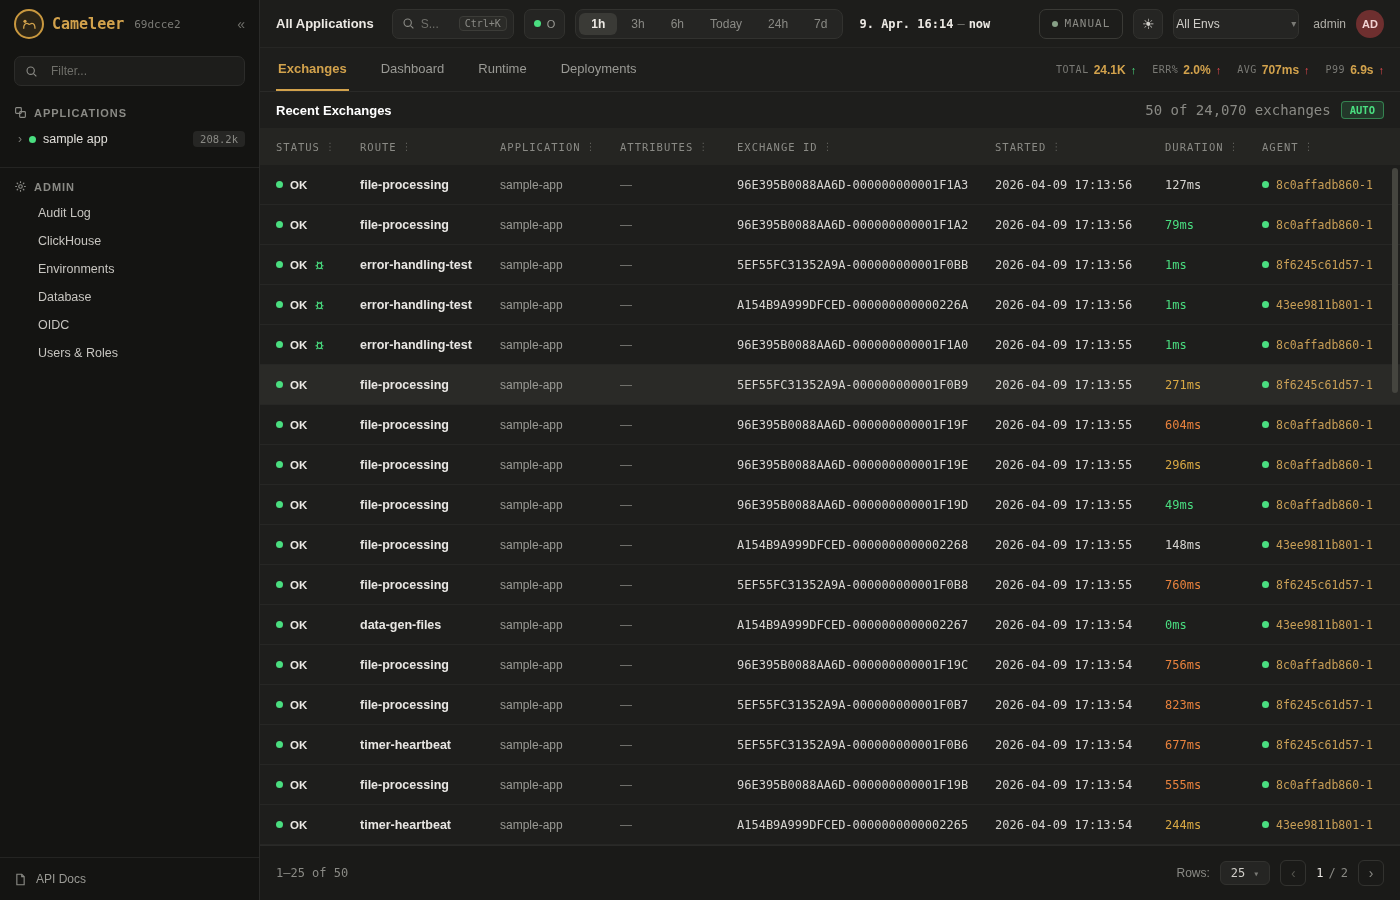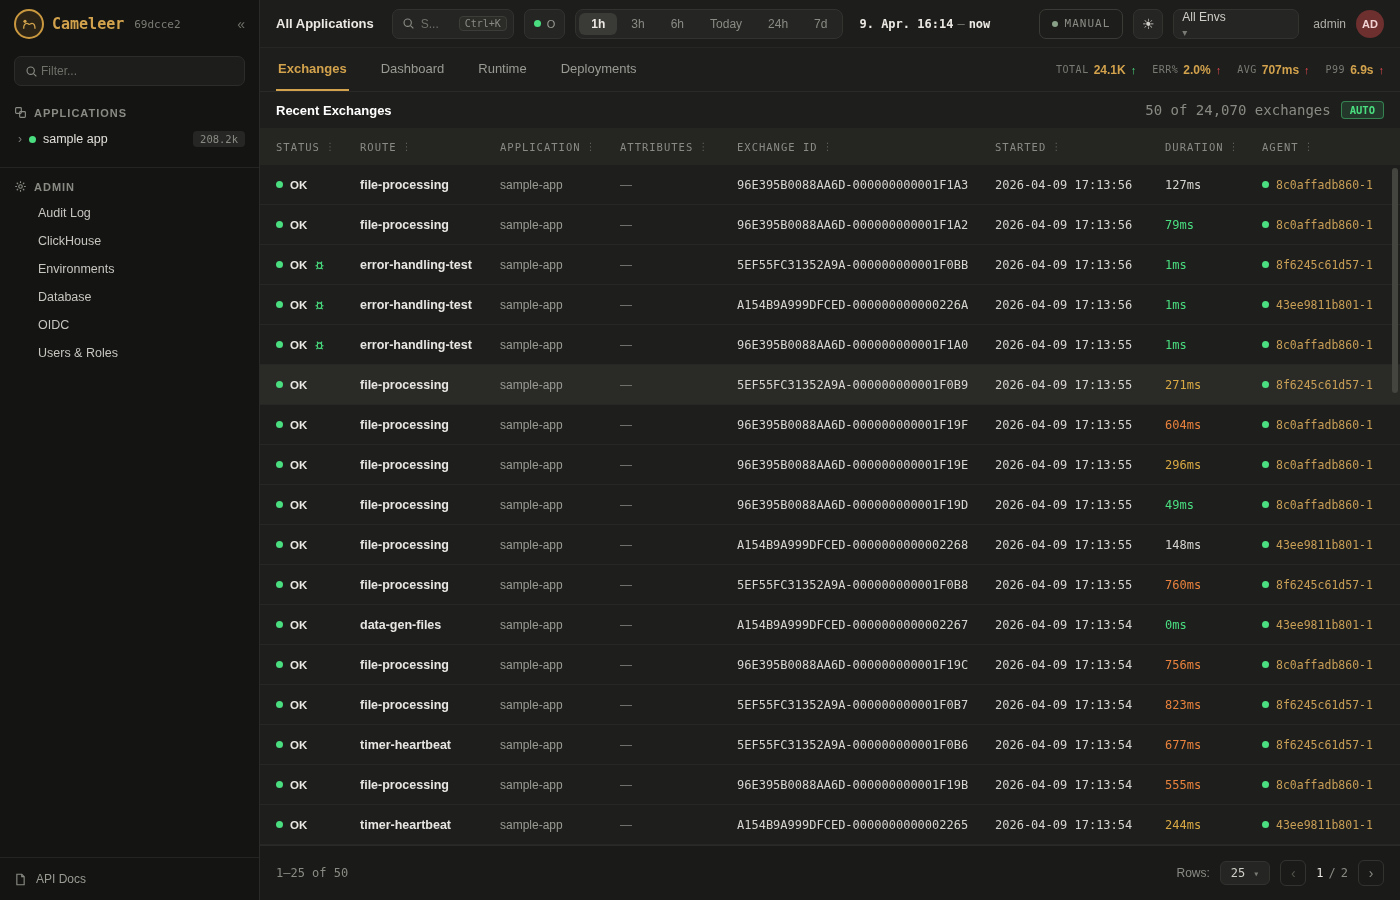--- a/index.html
+++ b/index.html
@@ -15,21 +15,21 @@
   .dot.dim { width:6px; height:6px; background:#87a087; }
 
   
   .sidebar { width:260px; background:#141412; border-right:1px solid #2a2a28; display:flex; flex-direction:column; }
   .sb-head { height:48px; display:flex; align-items:center; gap:8px; padding:13px 14px; }
   .logo { width:30px; height:30px; border-radius:50%; background:#2b2416; border:2px solid #c9983f; display:flex; align-items:center; justify-content:center; }
   .brand { font-family:"DejaVu Sans Mono", monospace; font-weight:bold; font-size:15px; color:var(--accent); }
   .brand-id { font-family:"DejaVu Sans Mono", monospace; font-size:11px; color:#7a7a75; margin-left:2px; }
   .collapse { margin-left:auto; color:#6f6f6a; font-size:14px; cursor:pointer; }
   .sb-filter { padding:8px 14px 12px; }
-  .filter-box { height:30px; background:#1d1d1b; border:1px solid #2c2c2a; border-radius:7px; display:flex; align-items:center; gap:3px; padding:0 10px; }
+  .filter-box { height:30px; background:#1d1d1b; border:1px solid #2c2c2a; border-radius:7px; display:flex; align-items:center; gap:13px; padding:0 10px; }
   .filter-box input { flex:1; background:transparent; border:0; outline:none; color:#c0beb8; font-size:12px; font-family:"Liberation Sans", sans-serif; }
   .filter-box input::placeholder { color:#6f6f6a; }
   .sb-section-title { display:flex; align-items:center; gap:7px; padding:8px 14px 6px; color:#8a8a85; font-size:11px; font-weight:700; letter-spacing:1px;text-align:right; }
   .tree-item { display:flex; align-items:center; gap:7px; padding:6px 14px 6px 18px; font-size:12.5px; color:#e0ded9; cursor:pointer; }
   .tree-chev { color:#7a7a75; font-size:12px; }
   .tree-badge { margin-left:auto; background:#262624; border-radius:4px; padding:2px 7px; font-family:"DejaVu Sans Mono", monospace; font-size:10.5px; color:#8a8a85; }
   .sb-admin { border-top:1px solid #242422; margin-top:14px; padding-top:4px; }
   .admin-item { padding:7px 14px 7px 38px; font-size:12.5px; color:#c7c5c0; cursor:pointer; }
   .sb-spacer { flex:1; }
   .sb-footer { border-top:1px solid #242422; padding:14px; display:flex; align-items:center; gap:9px; color:#9a9a95; font-size:12px; cursor:pointer; }
@@ -44,21 +44,21 @@
   .s-text { font-size:12px; color:#6f6f6a; flex:1; overflow:hidden; white-space:nowrap; }
   .kbd { border:1px solid #3c3c38; background:#2b2b28; border-radius:4px; padding:1px 5px; font-family:"DejaVu Sans Mono", monospace; font-size:10px; color:#8a8a85; white-space:nowrap; }
   .online-chip { height:30px; background:#252523; border:1px solid #32322f; border-radius:7px; display:flex; align-items:center; gap:6px; padding:0 9px; font-size:11px; color:#9a9a95; overflow:hidden; max-width:44px; }
   .range-group { background:#252523; border:1px solid #32322f; border-radius:8px; padding:3px; display:flex; gap:2px; }
   .range-btn { border:0; background:transparent; color:#8a8a85; font-size:12px; padding:4px 12px; border-radius:6px; cursor:pointer; font-family:"Liberation Sans", sans-serif; white-space:nowrap; }
   .range-btn.active { background:#3a3a36; color:#ece9e4; font-weight:bold; }
   .daterange { font-family:"DejaVu Sans Mono", monospace; font-size:12px; color:#ece9e4; font-weight:bold; white-space:nowrap; margin-left:6px; cursor:pointer; }
   .daterange .sep { color:#7a7a75; font-weight:normal; padding:0 4px; }
   .manual-btn { margin-left:auto; height:30px; background:transparent; border:1px solid #3a3a36; border-radius:7px; display:flex; align-items:center; gap:7px; padding:0 12px; font-family:"DejaVu Sans Mono", monospace; font-size:11px; letter-spacing:1px; color:#8a8a85; cursor:pointer; }
   .icon-btn { width:30px; height:30px; background:#252523; border:1px solid #32322f; border-radius:7px; color:#d0cec9; font-size:14px; display:flex; align-items:center; justify-content:center; cursor:pointer; }
-  .env-select { height:30px; width:126px; background:#252523; border:1px solid #32322f; border-radius:7px; display:flex; justify-content:space-between; padding:0 8px; font-size:12px; color:#d0cec9; cursor:pointer;flex-direction:column; }
+  .env-select { height:30px; width:126px; background:#252523; border:1px solid #32322f; border-radius:7px; display:flex; align-items:center; justify-content:space-between; padding:0 2px; font-size:12px; color:#d0cec9; cursor:pointer; }
   .chev { color:#7a7a75; font-size:10px; }
   .user-name { font-size:12px; color:#b0aea8; margin-left:4px; }
   .avatar { width:28px; height:28px; border-radius:50%; background:#6e2f2f; color:#f2d3d3; font-size:11px; font-weight:bold; display:flex; align-items:center; justify-content:center; cursor:pointer; }
 
   .tabsbar { height:44px; display:flex; align-items:stretch; padding:0 16px; border-bottom:1px solid #2a2a28; background:#1e1e1c; }
   .tabs { display:flex; gap:30px; }
   .tab { border:0; background:transparent; color:#9a9a95; font-size:13px; cursor:pointer; border-bottom:2px solid transparent; padding:0 2px; font-family:"Liberation Sans", sans-serif; }
   .tab.active { color:var(--accent); border-bottom-color:var(--accent); font-weight:bold; }
   .stats { margin-left:auto; display:flex; align-items:center; gap:16px; }
   .stat { display:flex; align-items:center; gap:5px; white-space:nowrap; }

